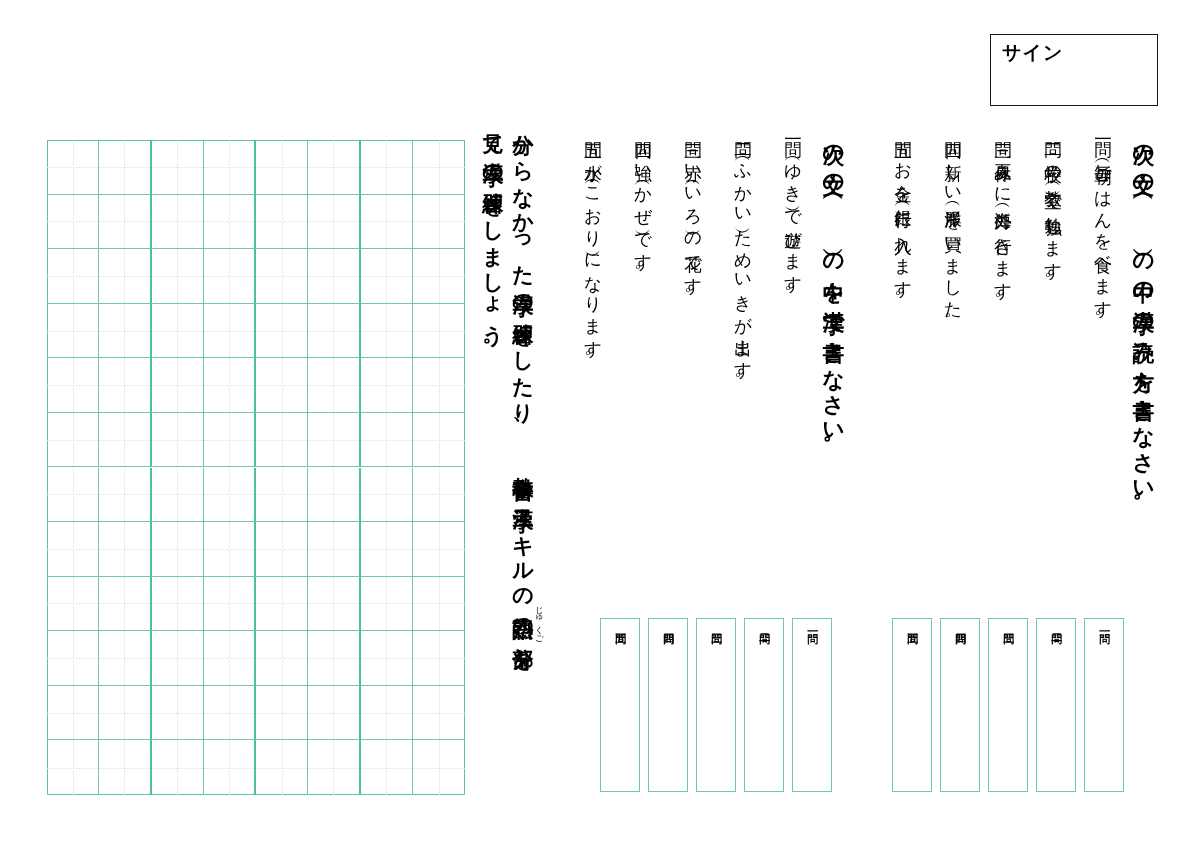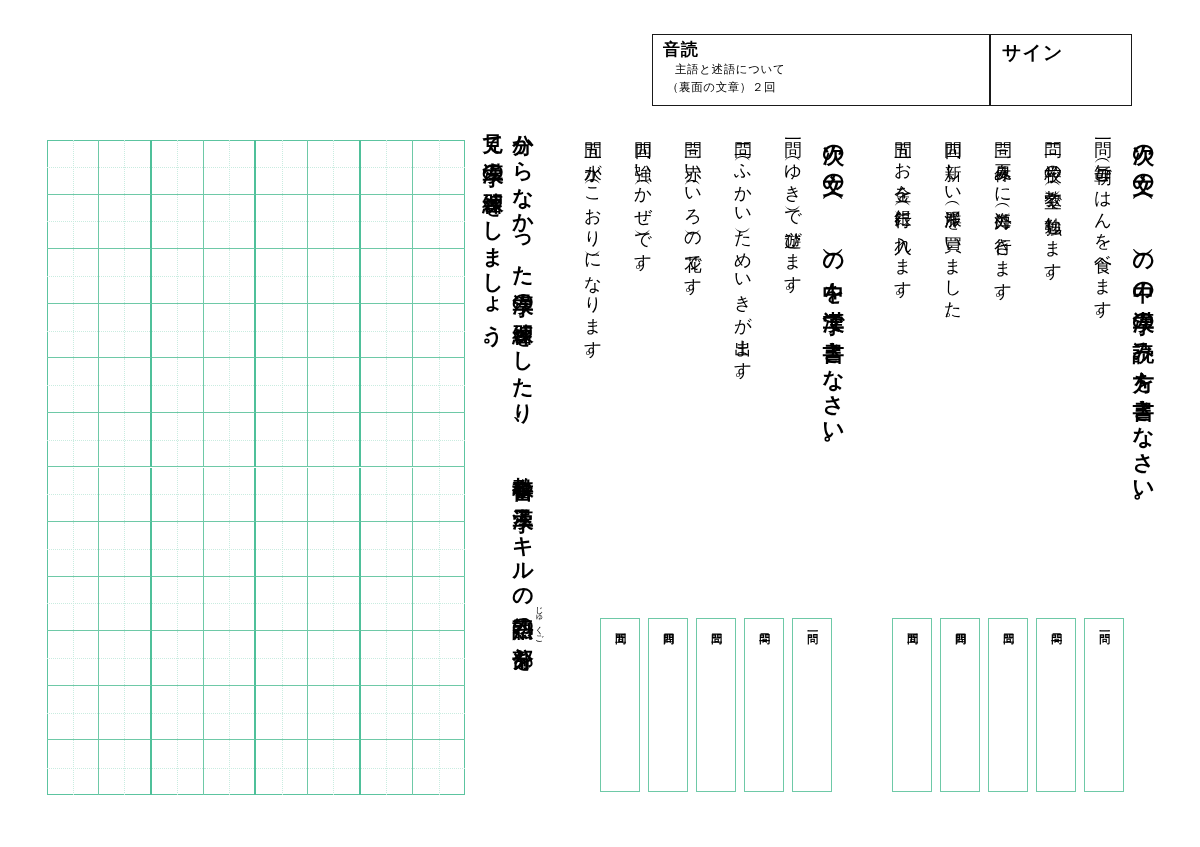--- a/index.html
+++ b/index.html
@@ -55,21 +55,21 @@
     white-space: nowrap;
   }
   #ondoku-line2 {
     position: absolute;
     left: 14px; top: 45px;
     font-size: 11.5px;
     letter-spacing: 0.6px;
     white-space: nowrap;
   }
   #sign-box {
-    left: 990px; top: 34px; width: 142px; height: 72px;
+    left: 990px; top: 34px; width: 168px; height: 72px;
   }
   #sign-label {
     position: absolute;
     left: 11px; top: 5px;
     font-size: 19px;
     font-weight: bold;
     letter-spacing: 1px;
   }
 
   
@@ -195,25 +195,20 @@
     white-space: nowrap;
     line-height: 1.05;
   }
 </style>
 </head>
 <body>
 
 <div id="page">
 
 
-  <div class="hdr-box" id="ondoku-box">
-    <div id="ondoku-title">音読</div>
-    <div id="ondoku-line1">主語と述語について</div>
-    <div id="ondoku-line2">（裏面の文章）２回</div>
-  </div>
 
   <div class="hdr-box" id="sign-box">
     <div id="sign-label">サイン</div>
   </div>
 
   <div id="grid-wrap">
     <div id="grid-outer"></div>
     <div id="grid-cells">
         <div class="grid-cell" style="left: 0px; top: 0px; width: 52.25px; height: 54.5833px;">
           <div class="vdot"></div>

